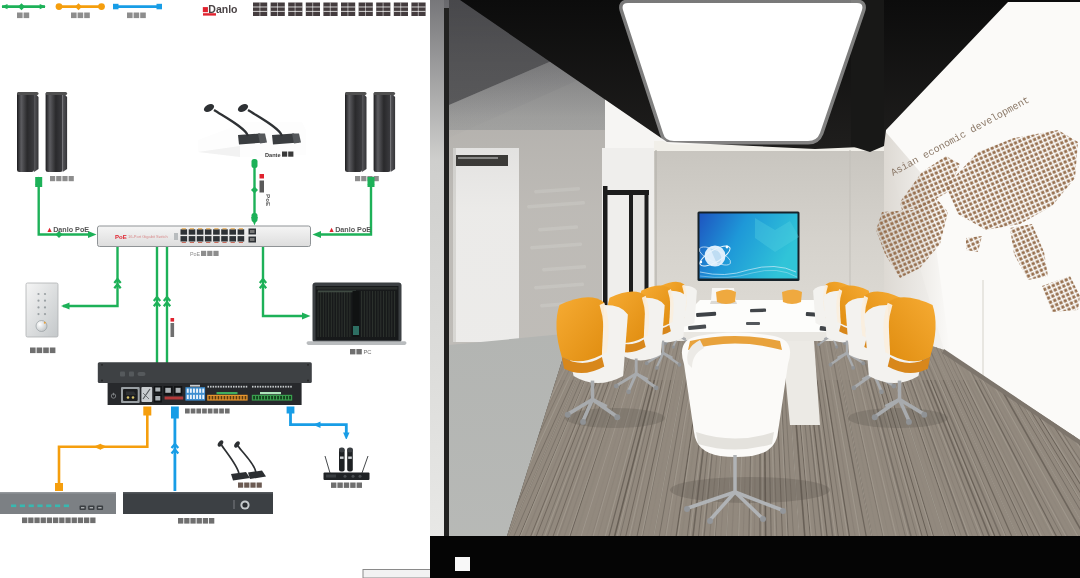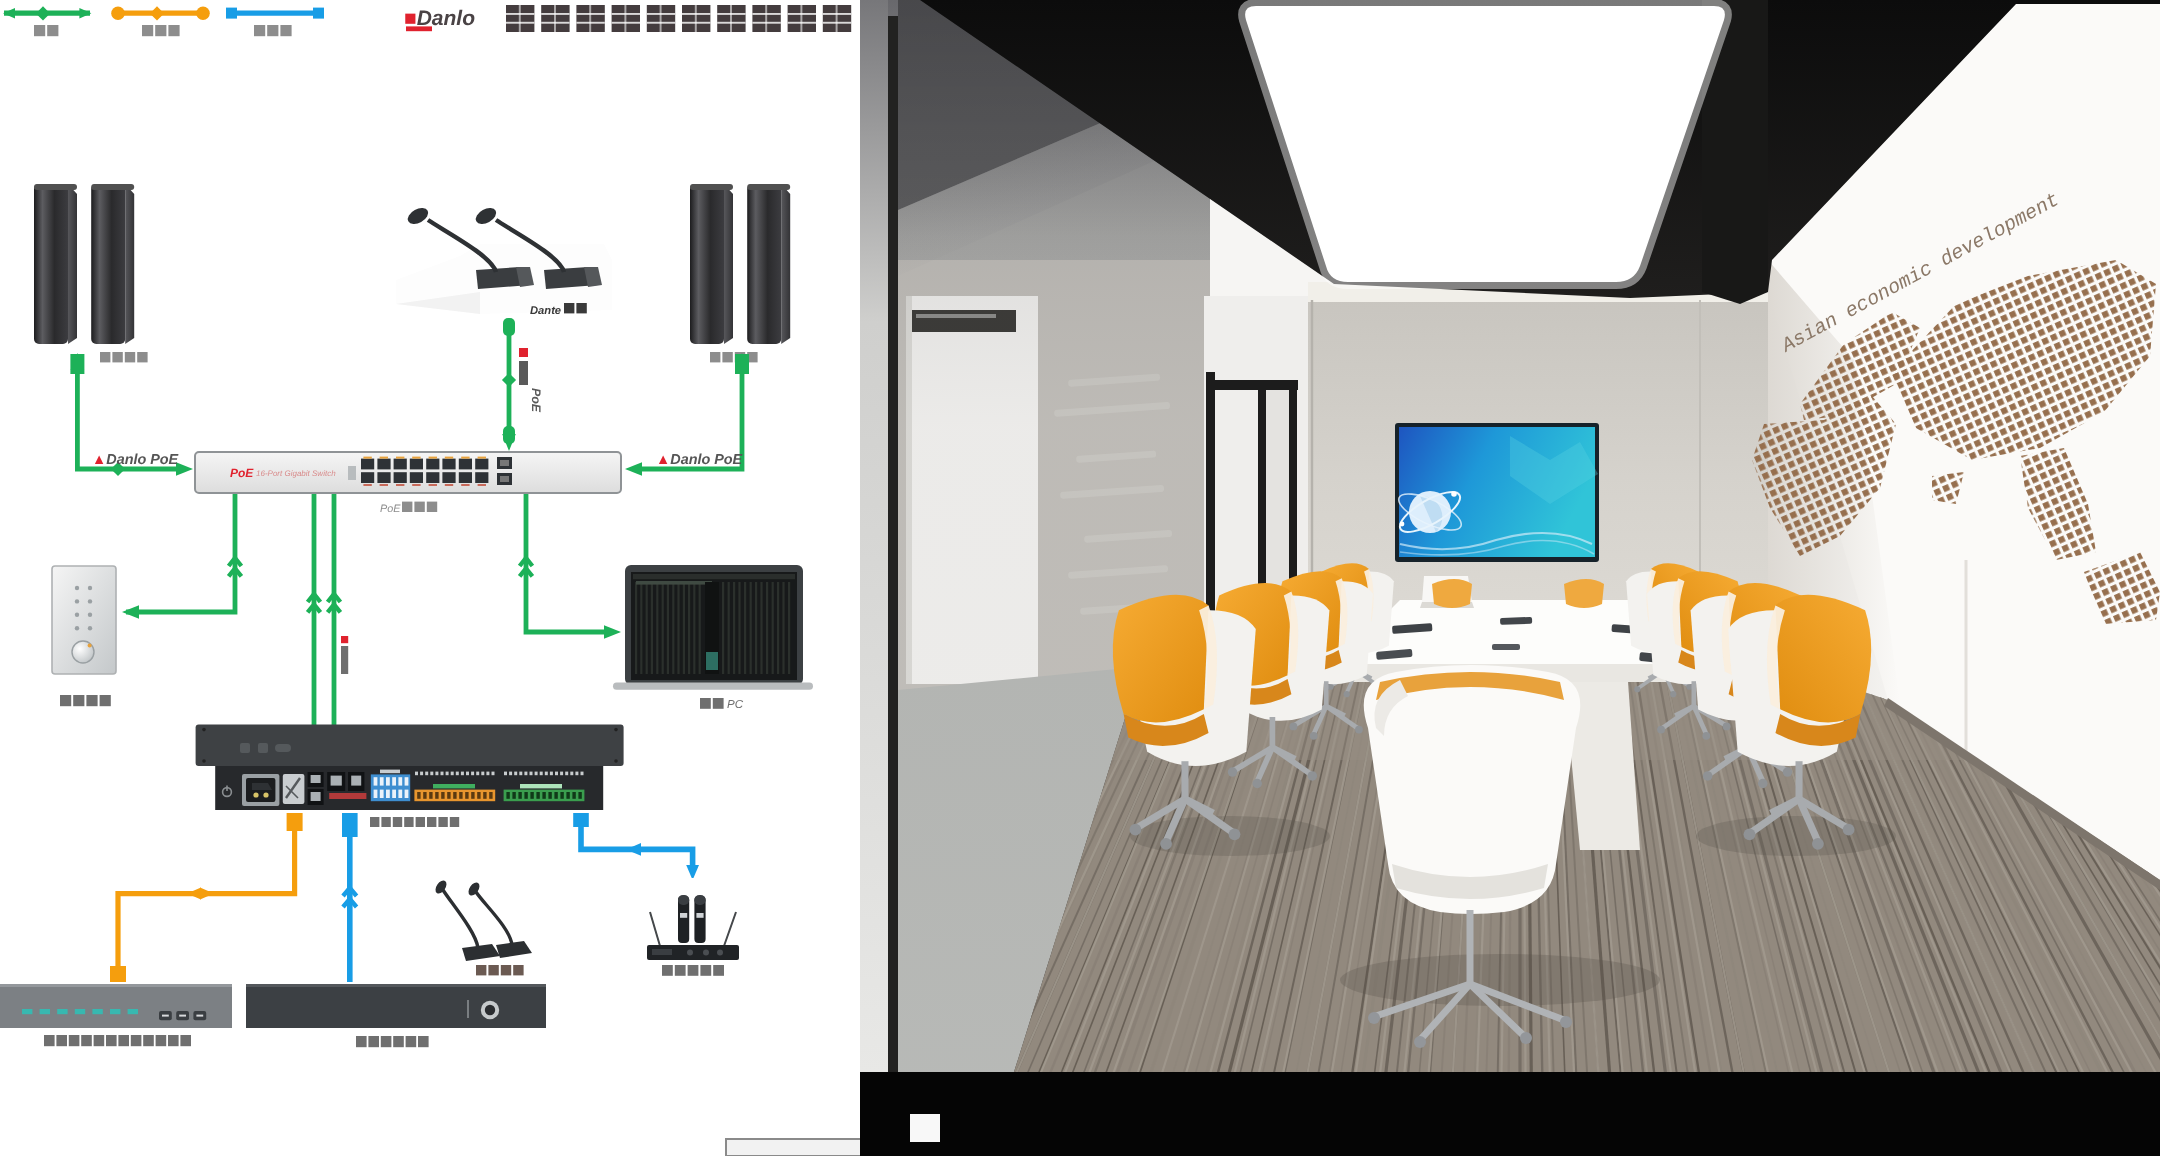--- a/index.html
+++ b/index.html
@@ -1,15 +1,15 @@
 <!DOCTYPE html>
 <html><head><meta charset="utf-8">
 <style>
 html,body{margin:0;padding:0;background:#ffffff;width:1080px;height:578px;overflow:hidden;font-family:"Liberation Sans",sans-serif;}
-#stage{position:relative;width:1080px;height:578px;background:#ffffff;font-style:italic;}
+#stage{position:relative;width:1080px;height:578px;background:#ffffff;}
 #diagram{position:absolute;left:0;top:0;}
 #photo{position:absolute;left:430px;top:0;}
 </style></head>
 <body>
 <div id="stage">
 
 <svg id="diagram" width="430" height="578" viewBox="0 0 430 578">
 <defs>
 <linearGradient id="spk" x1="0" y1="0" x2="1" y2="0">
           <stop offset="0" stop-color="#1c1c1e"></stop>

